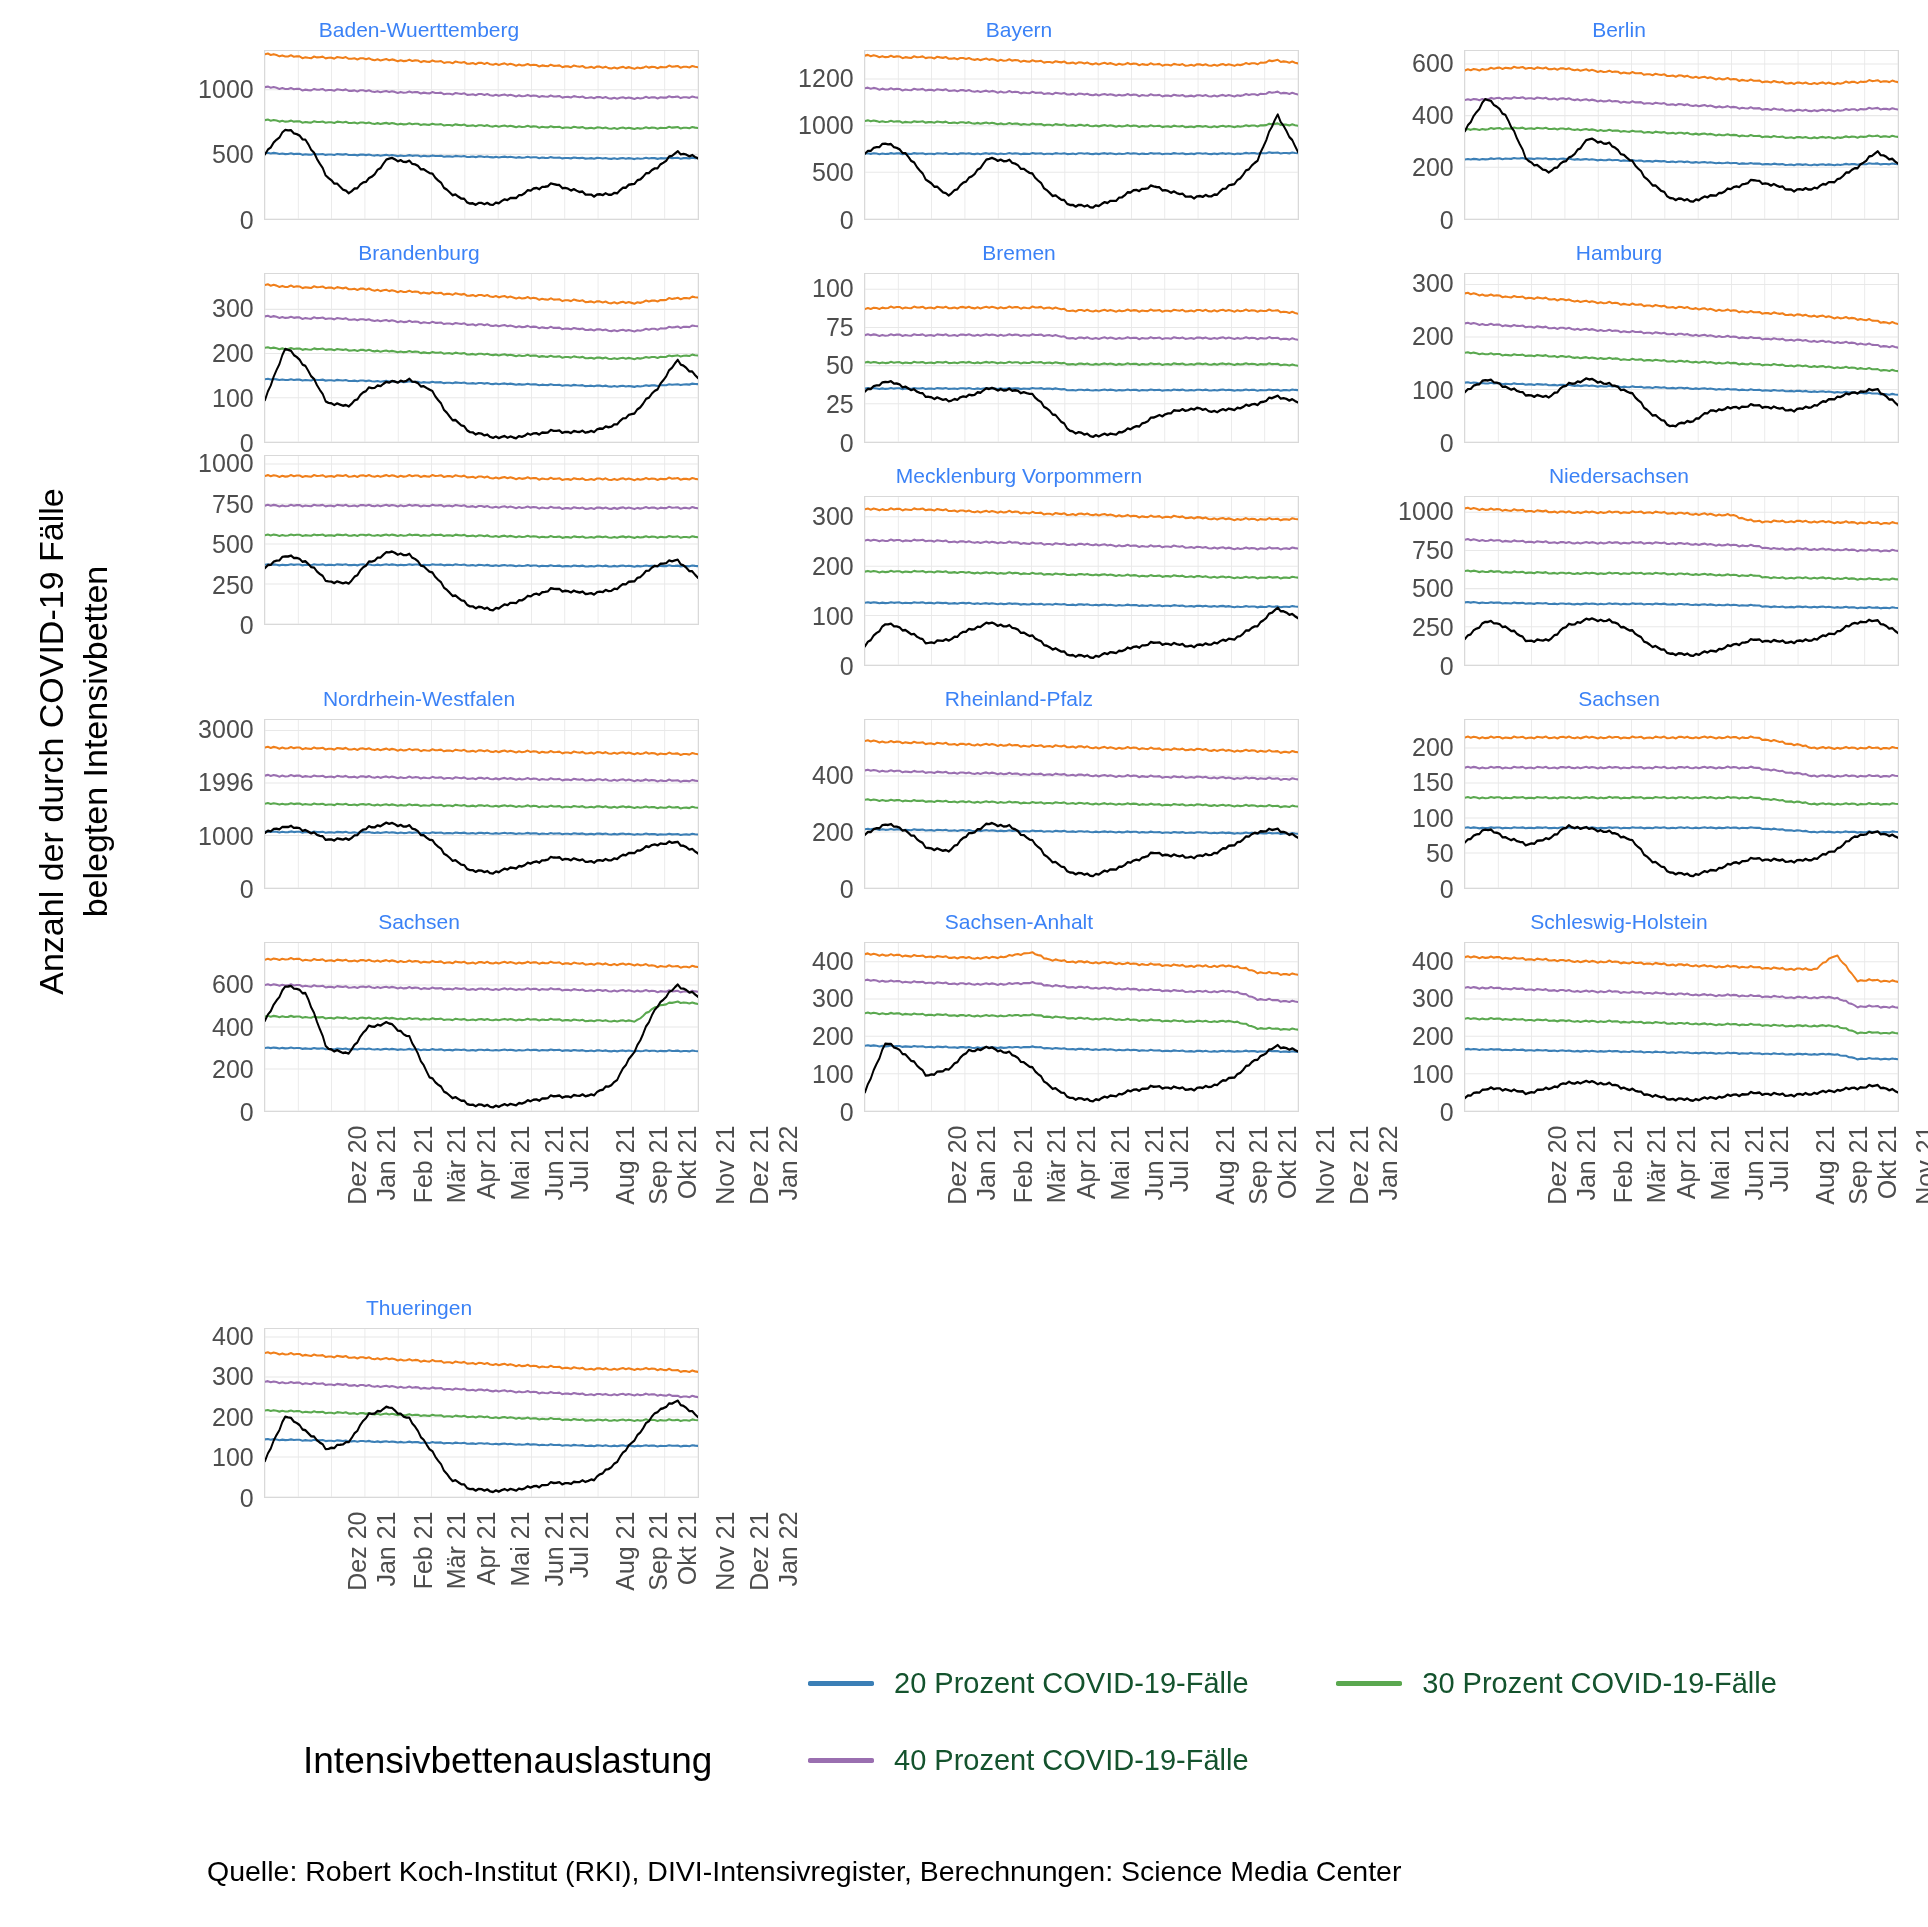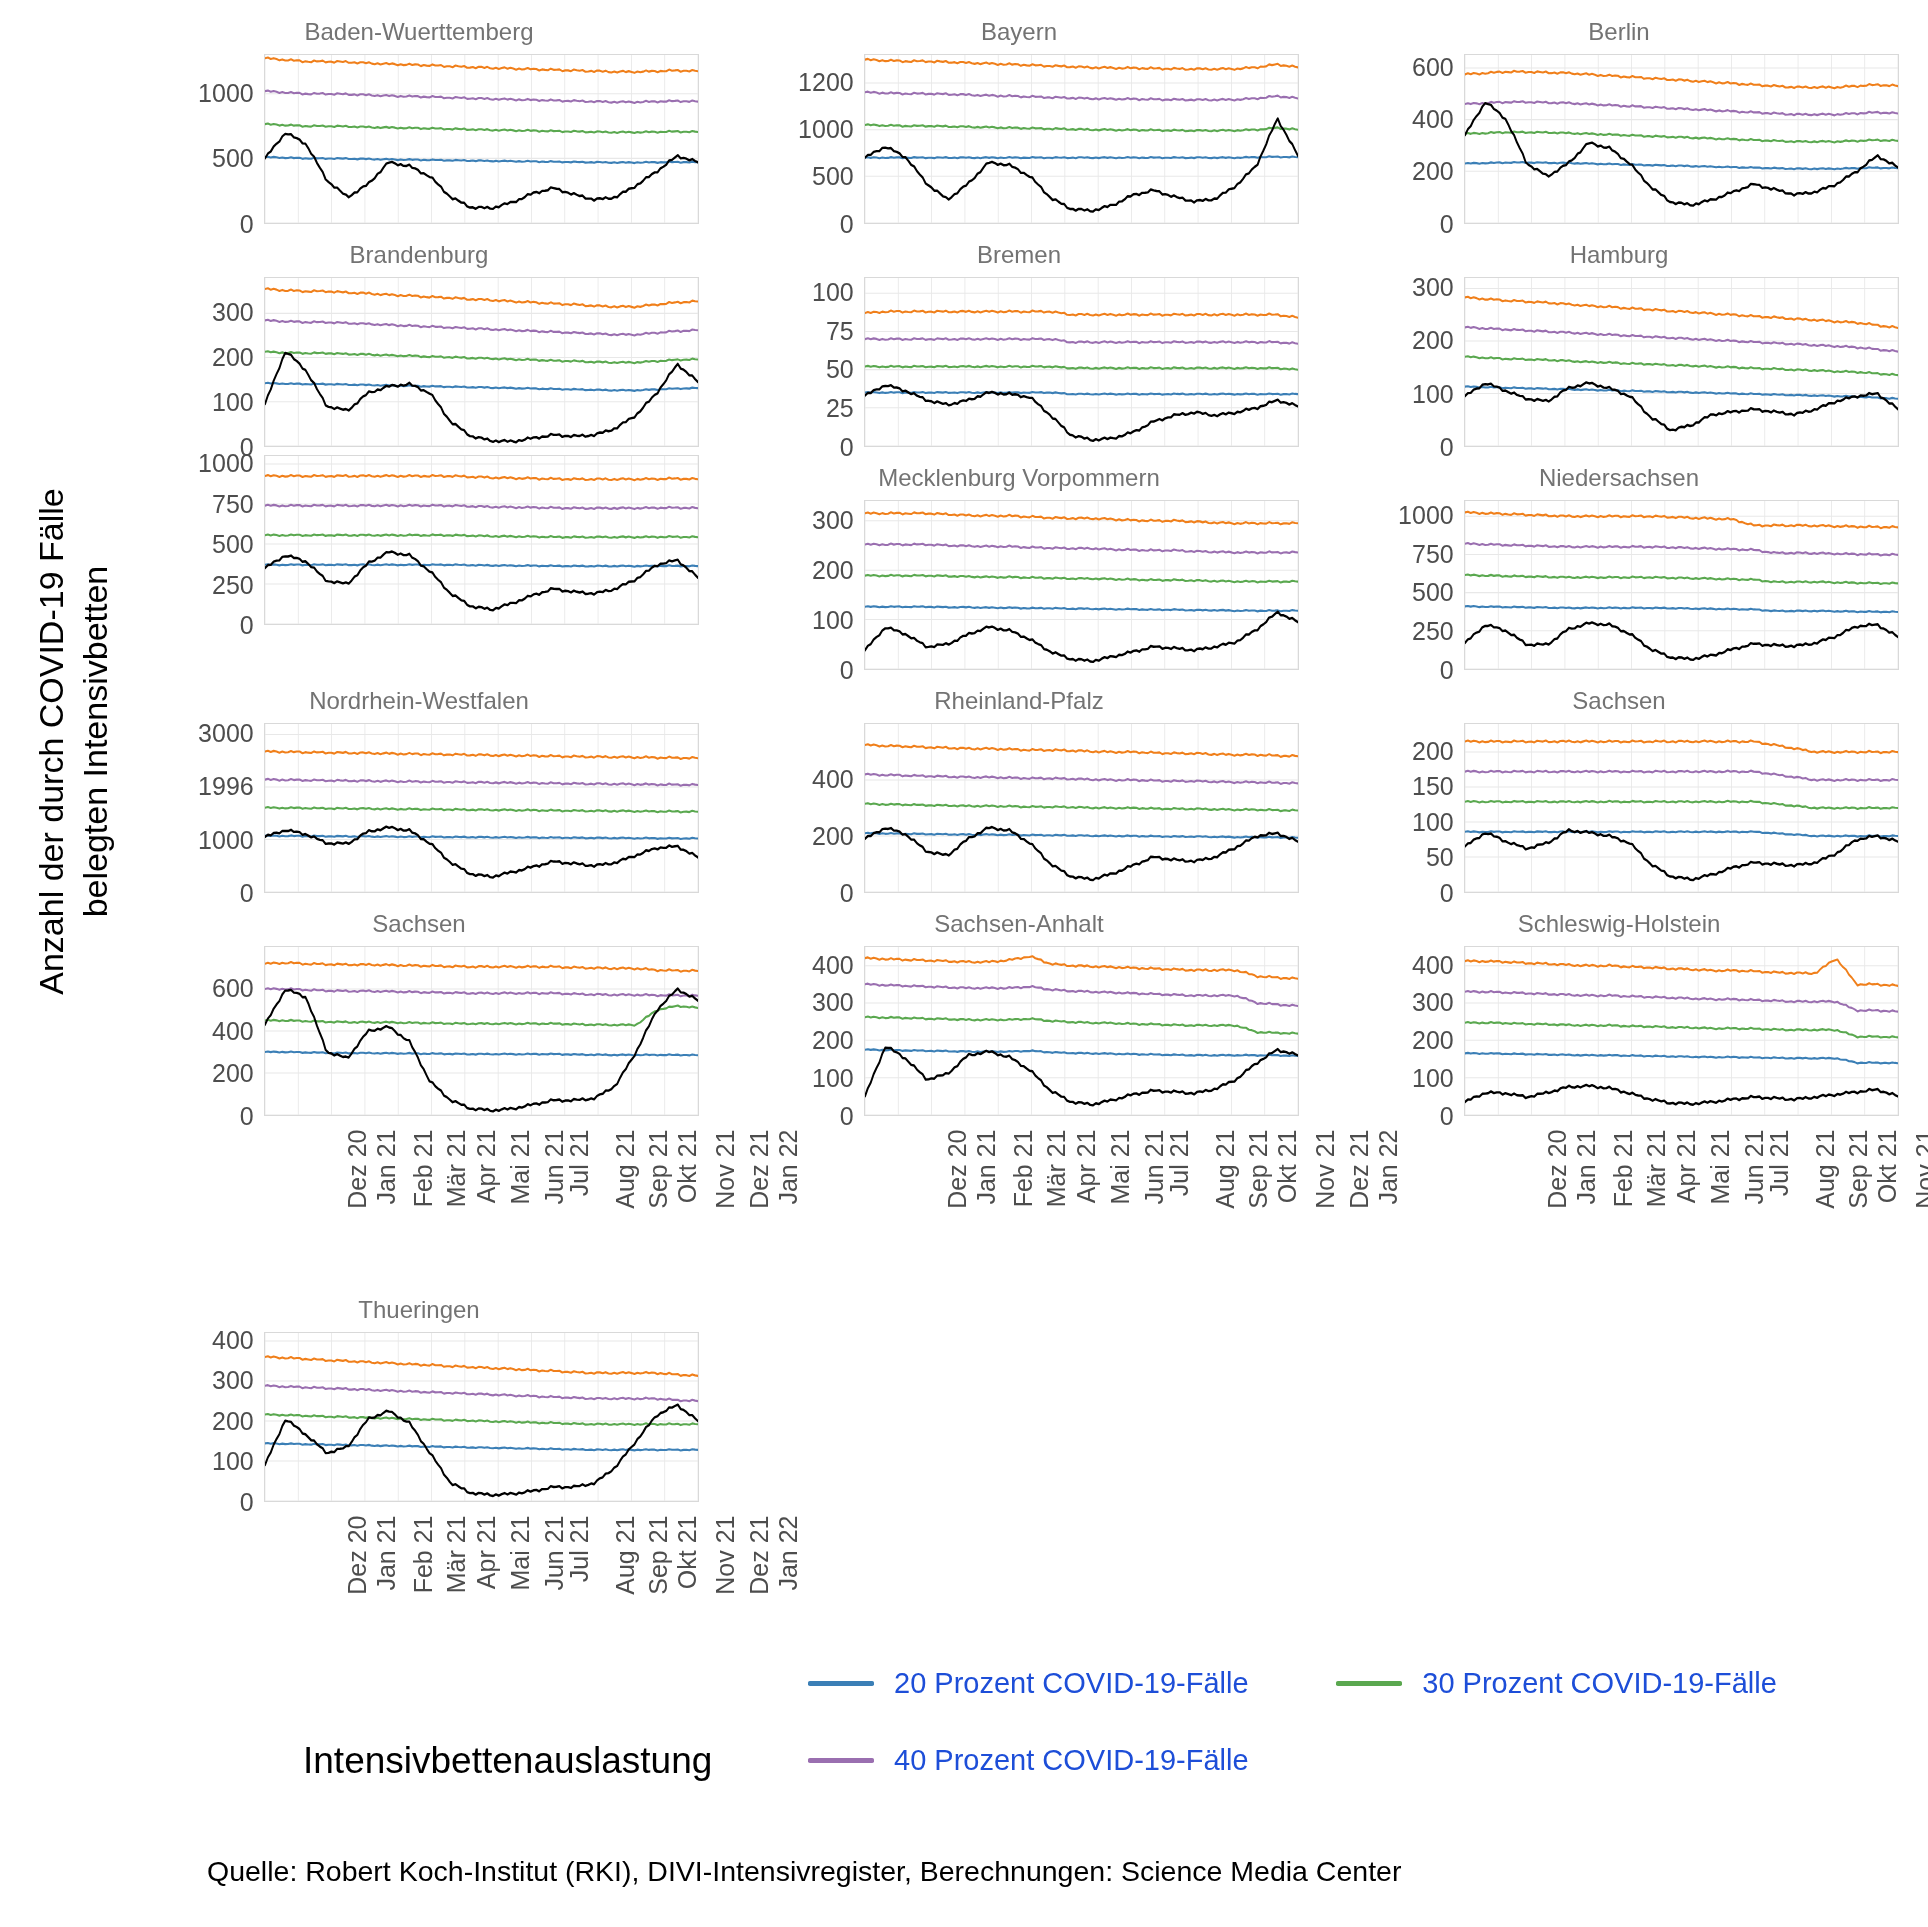--- a/index.html
+++ b/index.html
@@ -31,22 +31,22 @@
     left:119px; top:9.2px;
     width:1800px;
   }
 
   .row{display:flex;}
   .cell{width:600px;position:relative;}
   .cell.empty{visibility:hidden;}
 
   .panel-title{
     text-align:center;
-    font-size:24px;
-    color:#737373;
+    font-size:21px;
+    color:#3b82f6;
     padding-top:9.2px;
     padding-bottom:7.3px;
     white-space:nowrap;
   }
 
   .plotwrap{
     position:relative;
     height:170px;
     margin-left:0;
   }
@@ -103,21 +103,21 @@
     width:1029px;
     display:grid;
     grid-template-columns:1fr 1fr;
     grid-row-gap:44px;
     grid-column-gap:27.5px;
   }
   .legend-item{display:flex;align-items:center;}
   .legend-line{
     width:66px;height:4.6px;border-radius:1.8px;margin-right:20px;flex:none;
   }
-  .legend-label{font-size:29px;color:#1d4ed8;white-space:nowrap;}
+  .legend-label{font-size:29px;color:#14532d;white-space:nowrap;}
 
   .xsuper{
     position:absolute;
     left:303px;top:1740px;
     font-size:37px;color:#000;
     white-space:nowrap;
     text-align:center;
   }
   .caption{
     position:absolute;

